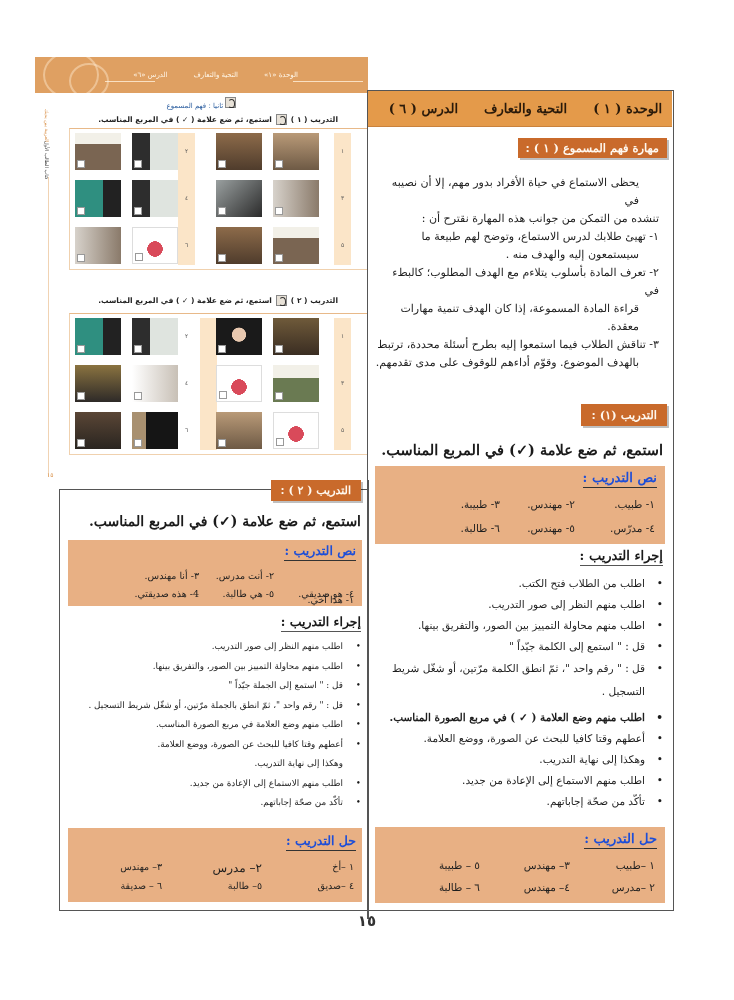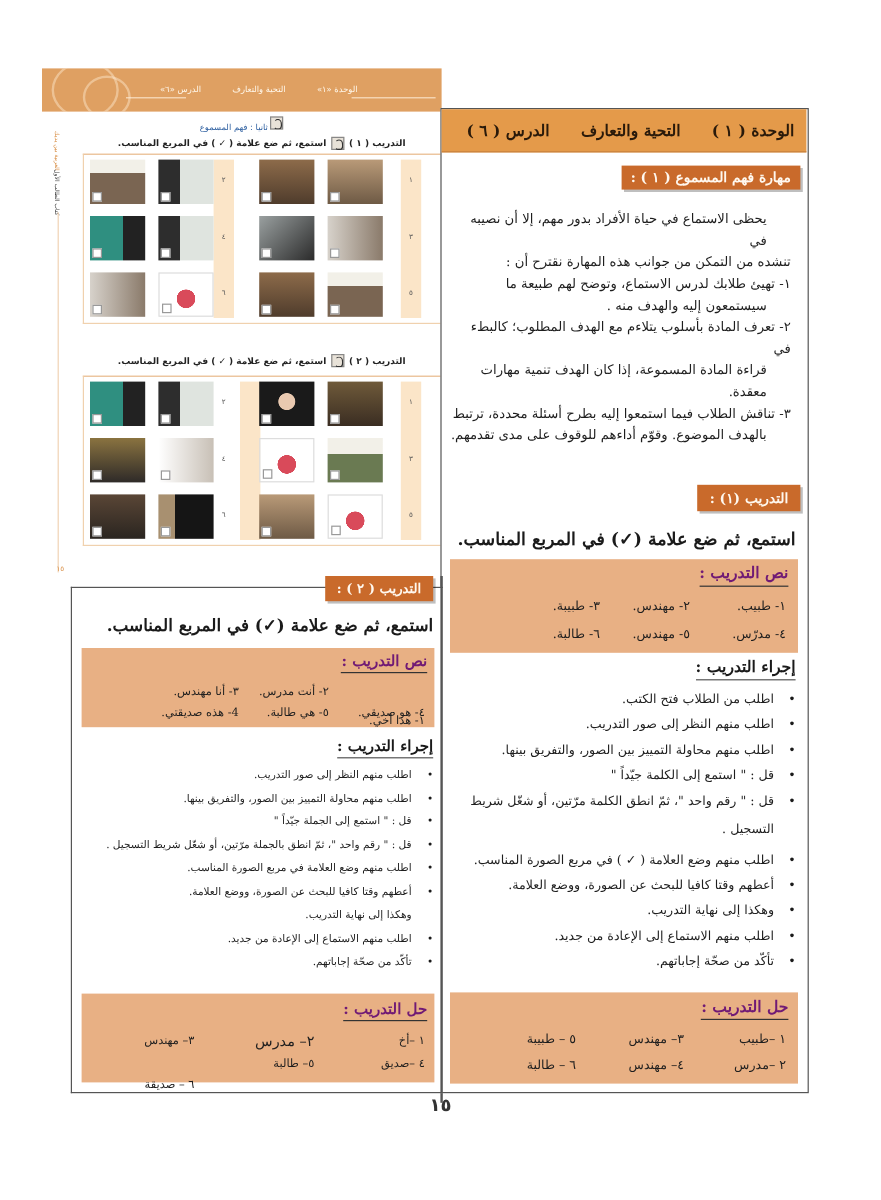--- a/index.html
+++ b/index.html
@@ -28,21 +28,21 @@
   .photo { position: absolute; width: 46px; height: 37px; overflow: hidden; }
   .photo .cb { position: absolute; left: 2px; bottom: 2px; width: 8px; height: 8px; background: #fff; border: 1px solid #999; }
 
   
   .guide { position: absolute; left: 367px; top: 90px; width: 307px; height: 821px; border: 1.5px solid #555; background: #fff; }
   .guide-head { position: absolute; left: 0; top: 0; width: 304px; height: 36px; background: #e49a4a; border-bottom: 1px solid #c9823d; direction: rtl; display: flex; align-items: center; padding-right: 10px; gap: 26px; font-size: 13px; font-weight: bold; color: #2a1a0a; }
   .tag { position: absolute; background: #c96a2b; color: #fff8ef; font-weight: bold; direction: rtl; box-shadow: 2px 2px 0 rgba(0,0,0,0.25); padding: 3px 8px; white-space: nowrap; }
   .para { position: absolute; direction: rtl; text-align: right; font-size: 11px; line-height: 18px; color: #1e1e1e; }
   .heading-big { position: absolute; direction: rtl; text-align: right; font-weight: bold; color: #1a1a1a; white-space: nowrap; }
   .tan { position: absolute; background: #e8b084; }
-  .tan-title { position: absolute; direction: rtl; font-weight: bold; color: #701a75; border-bottom: 1.5px solid #333; padding-bottom: 2px; white-space: nowrap; }
+  .tan-title { position: absolute; direction: rtl; font-weight: bold; color: #1d4ed8; border-bottom: 1.5px solid #333; padding-bottom: 2px; white-space: nowrap; }
   .cell { position: absolute; direction: rtl; text-align: right; color: #1e1e1e; white-space: nowrap; }
   .proc-title { position: absolute; direction: rtl; font-weight: bold; color: #1a1a1a; border-bottom: 1.5px solid #555; padding-bottom: 2px; white-space: nowrap; }
   .bullets { position: absolute; direction: rtl; list-style: none; }
   .bullets li { position: relative; padding-right: 20px; text-align: right; }
   .bullets li::before { content: "•"; position: absolute; right: 2px; top: 0; color: #1a1a1a; }
   .bullets li.nob::before { content: ""; }
 
   
   .guide2 { position: absolute; left: 59px; top: 489px; width: 310px; height: 422px; border: 1.5px solid #555; border-right: none; background: #fff; }
   .divider-v { position: absolute; left: 367px; top: 480px; width: 1.5px; height: 431px; background: #555; }
@@ -221,21 +221,21 @@
     <div class="cell" style="right:165px;top:56px;font-size:10.5px;">٦- طالبة.</div>
   </div>
 
   <div class="proc-title" style="right:10px;top:457px;font-size:13px;">إجراء التدريب :</div>
   <ul class="bullets" style="right:8px;top:482px;width:290px;font-size:10.5px;line-height:21px;">
     <li>اطلب من الطلاب فتح الكتب.</li>
     <li>اطلب منهم النظر إلى صور التدريب.</li>
     <li>اطلب منهم محاولة التمييز بين الصور، والتفريق بينها.</li>
     <li>قل : " استمع إلى الكلمة جيّداً "</li>
     <li style="line-height:23px;">قل : " رقم واحد "، ثمّ انطق الكلمة مرّتين، أو شغّل شريط التسجيل .</li>
-    <li style="margin-top:4px;">اطلب منهم وضع العلامة ( ✓ ) في مربع الصورة المناسب.</li>
+    <li style="margin-top:4px;font-weight:bold;">اطلب منهم وضع العلامة ( ✓ ) في مربع الصورة المناسب.</li>
     <li>أعطهم وقتا كافيا للبحث عن الصورة، ووضع العلامة.</li>
     <li>وهكذا إلى نهاية التدريب.</li>
     <li>اطلب منهم الاستماع إلى الإعادة من جديد.</li>
     <li>تأكّد من صحّة إجاباتهم.</li>
   </ul>
 
   <div class="tan" style="left:7px;top:736px;width:290px;height:76px;">
     <div class="tan-title" style="right:8px;top:4px;font-size:13px;">حل التدريب :</div>
     <div class="cell" style="right:10px;top:32px;font-size:10.5px;">١ –طبيب</div>
     <div class="cell" style="right:95px;top:32px;font-size:10.5px;">٣– مهندس</div>
@@ -273,19 +273,19 @@
     <li>تأكّد من صحّة إجاباتهم.</li>
   </ul>
 
   <div class="tan" style="left:8px;top:338px;width:294px;height:74px;">
     <div class="tan-title" style="right:6px;top:5px;font-size:12.5px;">حل التدريب :</div>
     <div class="cell" style="right:8px;top:33px;font-size:9.5px;">١ –أخ</div>
     <div class="cell" style="right:100px;top:33px;font-size:12px;">٢– مدرس</div>
     <div class="cell" style="right:200px;top:33px;font-size:9.5px;">٣– مهندس</div>
     <div class="cell" style="right:8px;top:52px;font-size:9.5px;">٤ –صديق</div>
     <div class="cell" style="right:100px;top:52px;font-size:9.5px;">٥– طالبة</div>
-    <div class="cell" style="right:200px;top:70px;font-size:9.5px;">٦ – صديقة</div>
+    <div class="cell" style="right:200px;top:52px;font-size:9.5px;">٦ – صديقة</div>
   </div>
 </div>
 
 <div class="divider-v"></div>
 <div class="tick-mark"></div>
 <div class="page-num">١٥</div>
 
 </body></html>

